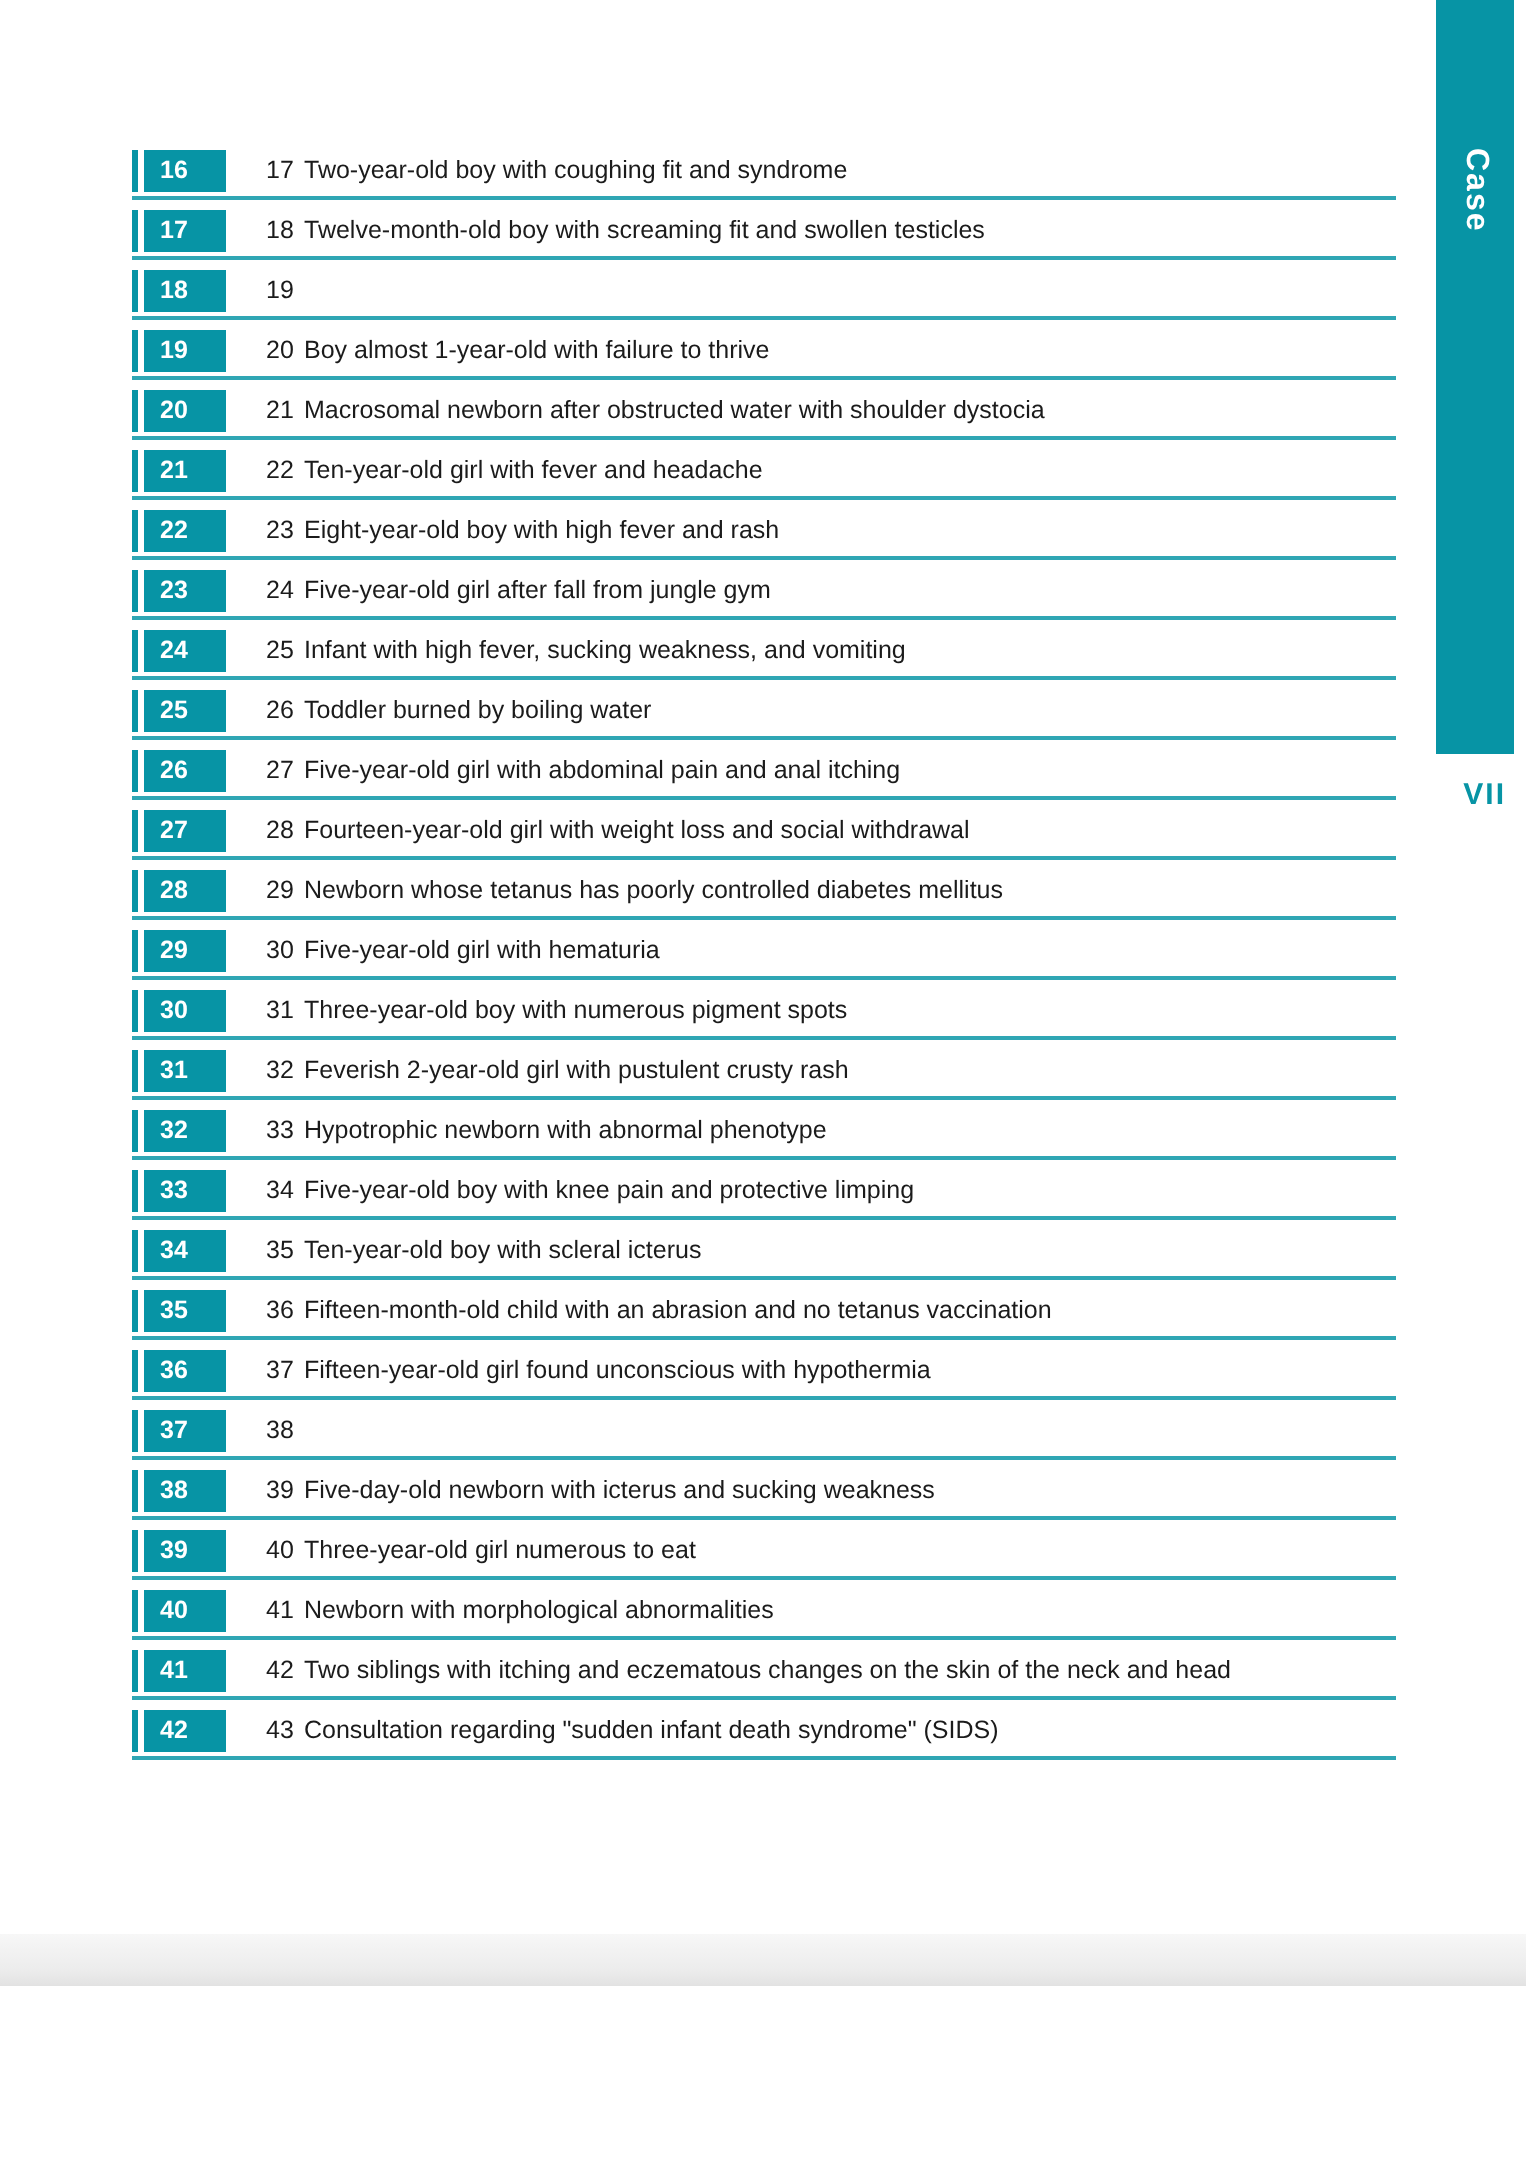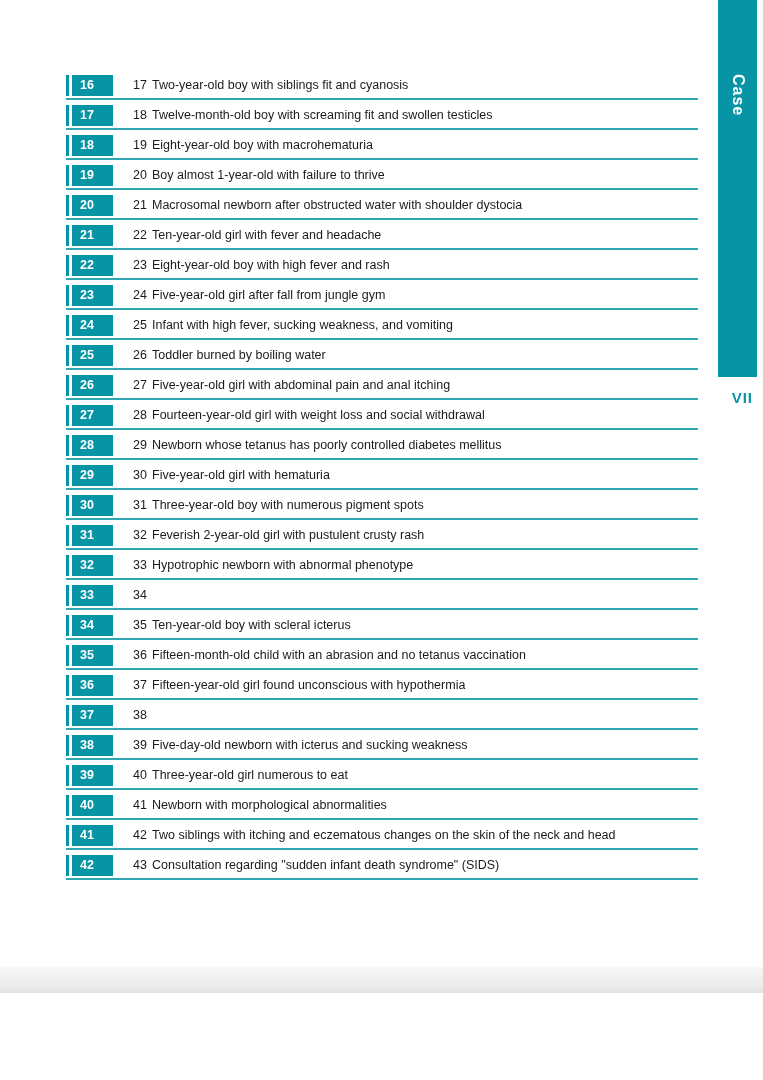--- a/index.html
+++ b/index.html
@@ -62,35 +62,34 @@
     <span class="tab-label">Case</span>
   </div>
 
   <div class="folio">VII</div>
 
   <div class="toc" id="toc">
     <div class="row">
       <span class="accent"></span>
       <span class="numbox">16</span>
       <span class="casenum">17</span>
-      <span class="desc">Two-year-old boy with siblings fit and cyanosis</span>
+      <span class="desc">Two-year-old boy with coughing fit and syndrome</span>
     </div>
 
     <div class="row">
       <span class="accent"></span>
       <span class="numbox">17</span>
       <span class="casenum">18</span>
       <span class="desc">Twelve-month-old boy with screaming fit and swollen testicles</span>
     </div>
 
     <div class="row">
       <span class="accent"></span>
       <span class="numbox">18</span>
       <span class="casenum">19</span>
-      <span class="desc">Eight-year-old boy with macrohematuria</span>
     </div>
 
     <div class="row">
       <span class="accent"></span>
       <span class="numbox">19</span>
       <span class="casenum">20</span>
       <span class="desc">Boy almost 1-year-old with failure to thrive</span>
     </div>
 
     <div class="row">
@@ -181,20 +180,21 @@
       <span class="accent"></span>
       <span class="numbox">32</span>
       <span class="casenum">33</span>
       <span class="desc">Hypotrophic newborn with abnormal phenotype</span>
     </div>
 
     <div class="row">
       <span class="accent"></span>
       <span class="numbox">33</span>
       <span class="casenum">34</span>
+      <span class="desc">Five-year-old boy with knee pain and protective limping</span>
     </div>
 
     <div class="row">
       <span class="accent"></span>
       <span class="numbox">34</span>
       <span class="casenum">35</span>
       <span class="desc">Ten-year-old boy with scleral icterus</span>
     </div>
 
     <div class="row">

